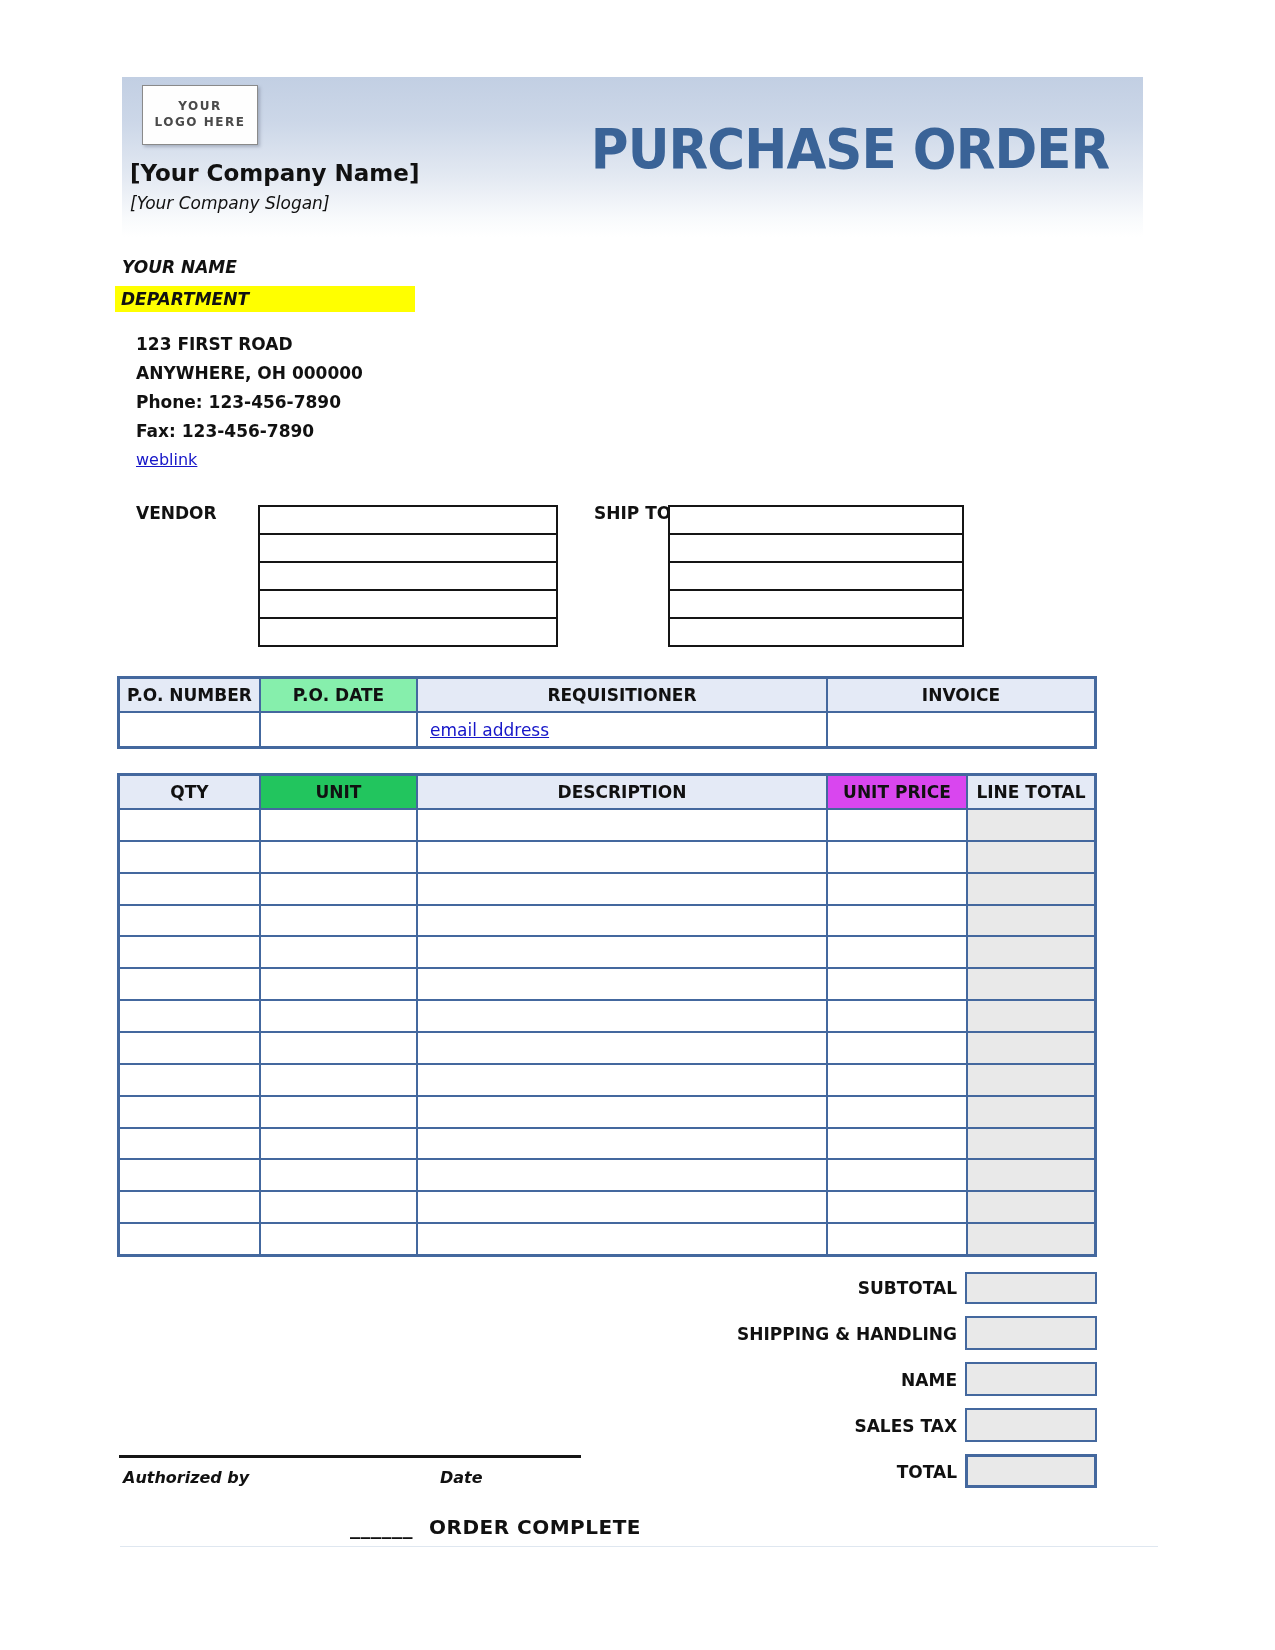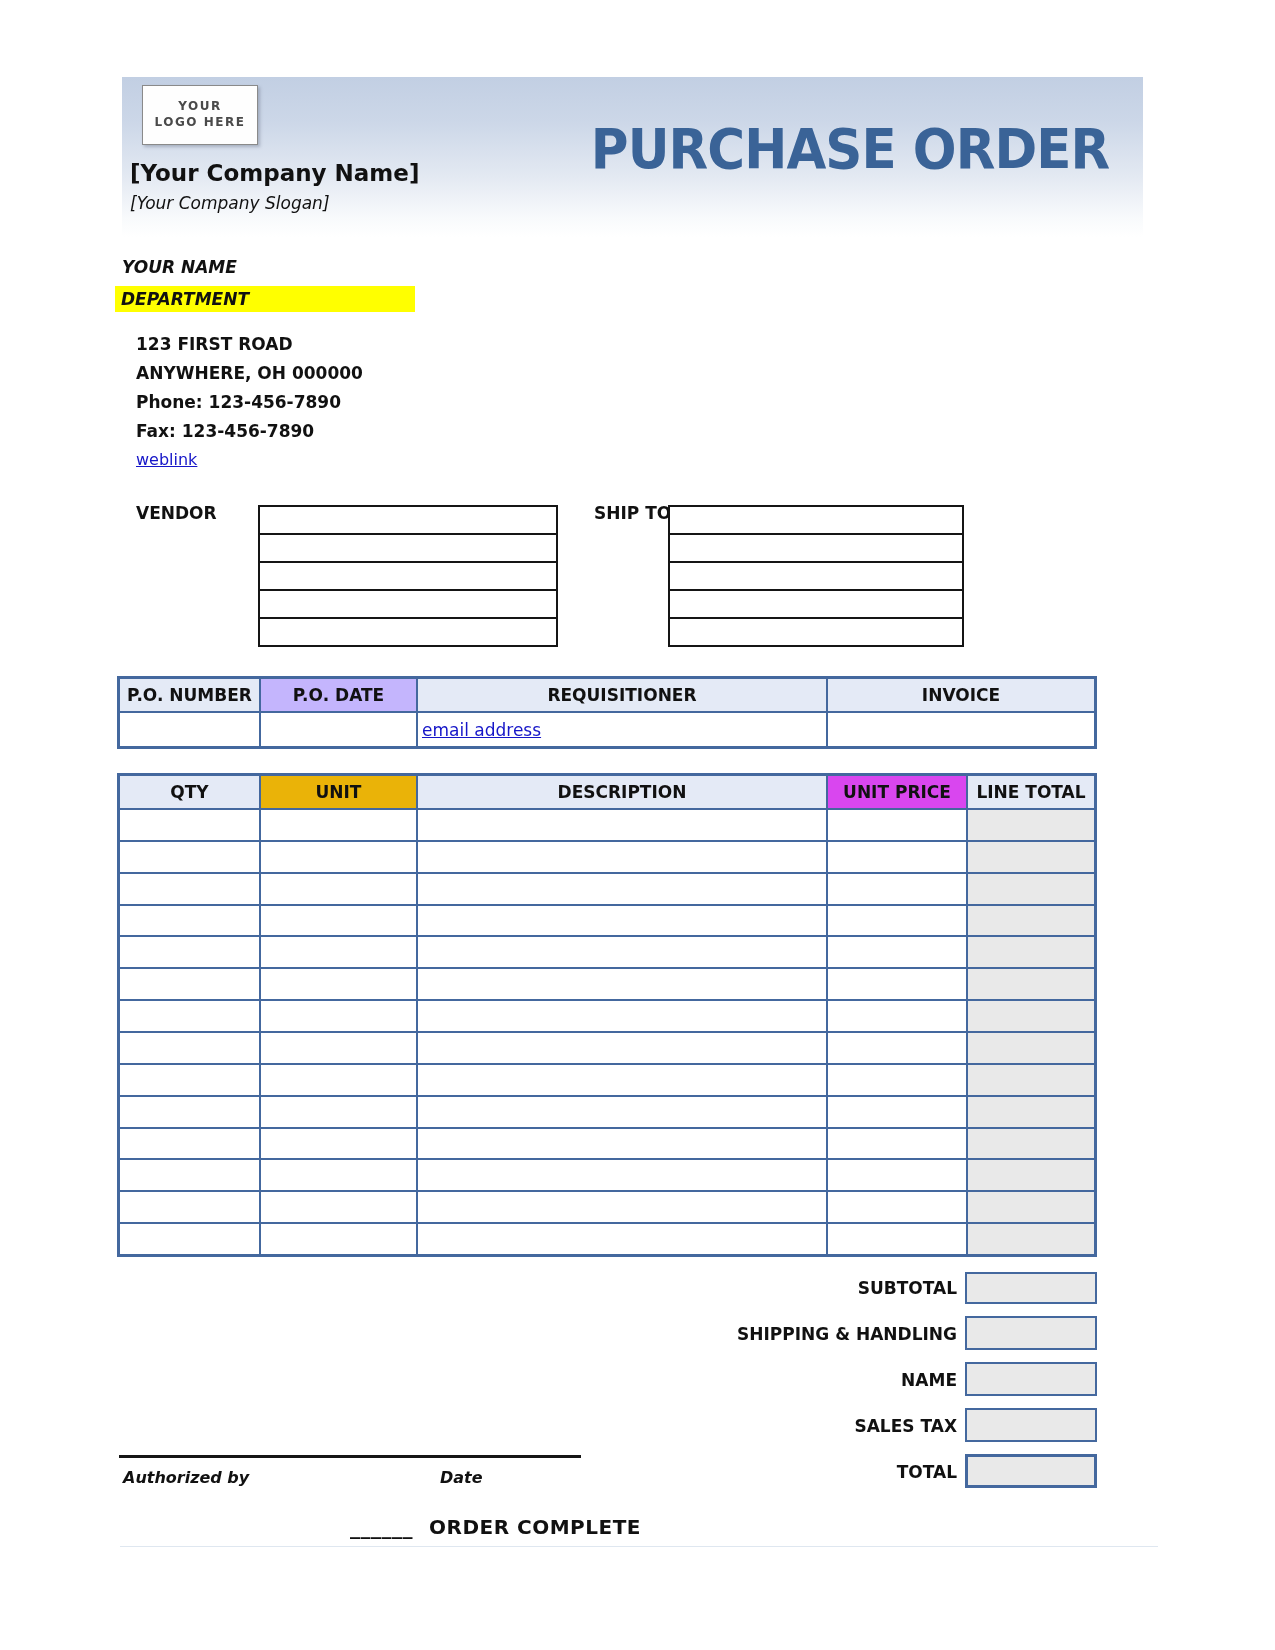--- a/index.html
+++ b/index.html
@@ -64,21 +64,21 @@
     box-sizing:border-box; border-right:2px solid; display:flex;
     align-items:center; justify-content:center;
     font-size:17px; font-weight:bold; overflow:hidden;
   }
   .t-cell:last-child { border-right:none; }
   .head-row .t-cell { height:32px; }
   .body-row .t-cell { font-weight:normal; }
   .c1 { flex:0 0 141px; } .c2 { flex:0 0 157px; } .c3 { flex:0 0 410px; }
   .c4 { flex:0 0 140px; } .c5 { flex:1; } .c45 { flex:1; }
   .po-body .t-cell { height:33px; }
-  .cell-left { justify-content:flex-start; padding-left:4px; }
+  .cell-left { justify-content:flex-start; padding-left:12px; }
   .email-link { font-size:17px; text-decoration:underline; cursor:pointer; font-weight:normal; }
   #items-body { display:flex; flex-direction:column; height:446px; }
   #items-body .t-row { flex:1; }
 
   
   .totals { position:absolute; left:117px; top:1258px; width:980px; }
   .total-row { display:flex; justify-content:flex-end; height:32px;margin-top:14px; }
   .total-label { display:flex; align-items:center; padding-right:8px; font-size:17px; font-weight:bold; }
   .total-box { width:132px; box-sizing:border-box; border:2px solid; margin-top:-2px; }
   .total-row:first-child .total-box { margin-top:0; }
@@ -129,38 +129,38 @@
       <div class="addr-row"></div>
       <div class="addr-row"></div>
       <div class="addr-row"></div>
       <div class="addr-row"></div>
       <div class="addr-row"></div>
     </div>
 
   <div id="po-table" class="grid-table bordered" style="border: 3px solid rgb(68, 104, 158);">
     <div class="t-row head-row">
       <div class="t-cell head c1" style="border-right-color: rgb(68, 104, 158); background: rgb(228, 234, 246);">P.O. NUMBER</div>
-      <div class="t-cell head c2" style="border-right-color: rgb(68, 104, 158); background: #c4b5fd;">P.O. DATE</div>
+      <div class="t-cell head c2" style="border-right-color: rgb(68, 104, 158); background: #86efac;">P.O. DATE</div>
       <div class="t-cell head c3" style="border-right-color: rgb(68, 104, 158); background: rgb(228, 234, 246);">REQUISITIONER</div>
       <div class="t-cell head c45" style="border-right-color: rgb(68, 104, 158); background: rgb(228, 234, 246);">INVOICE</div>
     </div>
     <div class="t-row body-row po-body body-sep" style="border-top-color: rgb(68, 104, 158);">
       <div class="t-cell c1" style="border-right-color: rgb(68, 104, 158);"></div>
       <div class="t-cell c2" style="border-right-color: rgb(68, 104, 158);"></div>
       <div class="t-cell c3 cell-left" style="border-right-color: rgb(68, 104, 158);">
         <a class="email-link" style="color: rgb(22, 22, 200);">email address</a>
       </div>
       <div class="t-cell c45" style="border-right-color: rgb(68, 104, 158);"></div>
     </div>
   </div>
 
   <div id="items-table" class="grid-table bordered" style="border: 3px solid rgb(68, 104, 158);">
     <div class="t-row head-row">
       <div class="t-cell head c1" style="border-right-color: rgb(68, 104, 158); background: rgb(228, 234, 246);">QTY</div>
-      <div class="t-cell head c2" style="border-right-color: rgb(68, 104, 158); background: #eab308;">UNIT</div>
+      <div class="t-cell head c2" style="border-right-color: rgb(68, 104, 158); background: #22c55e;">UNIT</div>
       <div class="t-cell head c3" style="border-right-color: rgb(68, 104, 158); background: rgb(228, 234, 246);">DESCRIPTION</div>
       <div class="t-cell head c4" style="border-right-color: rgb(68, 104, 158); background: #d946ef;">UNIT PRICE</div>
       <div class="t-cell head c5" style="border-right-color: rgb(68, 104, 158); background: rgb(228, 234, 246);">LINE TOTAL</div>
     </div>
     <div id="items-body">
         <div class="t-row body-row body-sep" style="border-top-color: rgb(68, 104, 158);">
           <div class="t-cell c1" style="border-right-color: rgb(68, 104, 158);"></div>
           <div class="t-cell c2" style="border-right-color: rgb(68, 104, 158);"></div>
           <div class="t-cell c3" style="border-right-color: rgb(68, 104, 158);"></div>
           <div class="t-cell c4" style="border-right-color: rgb(68, 104, 158);"></div>

